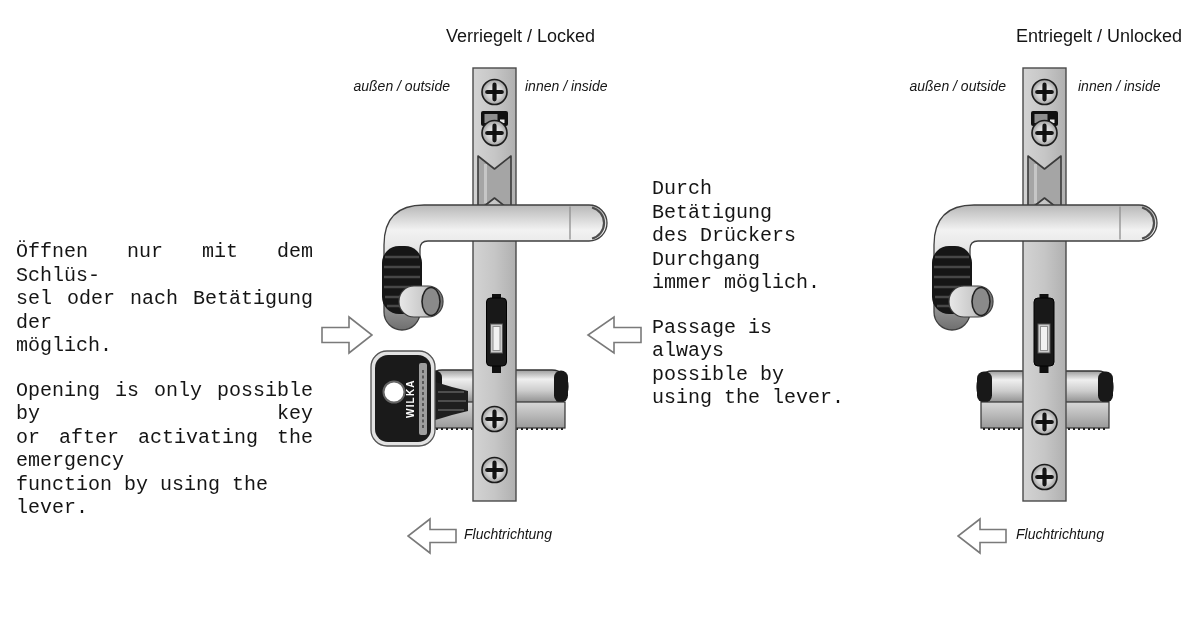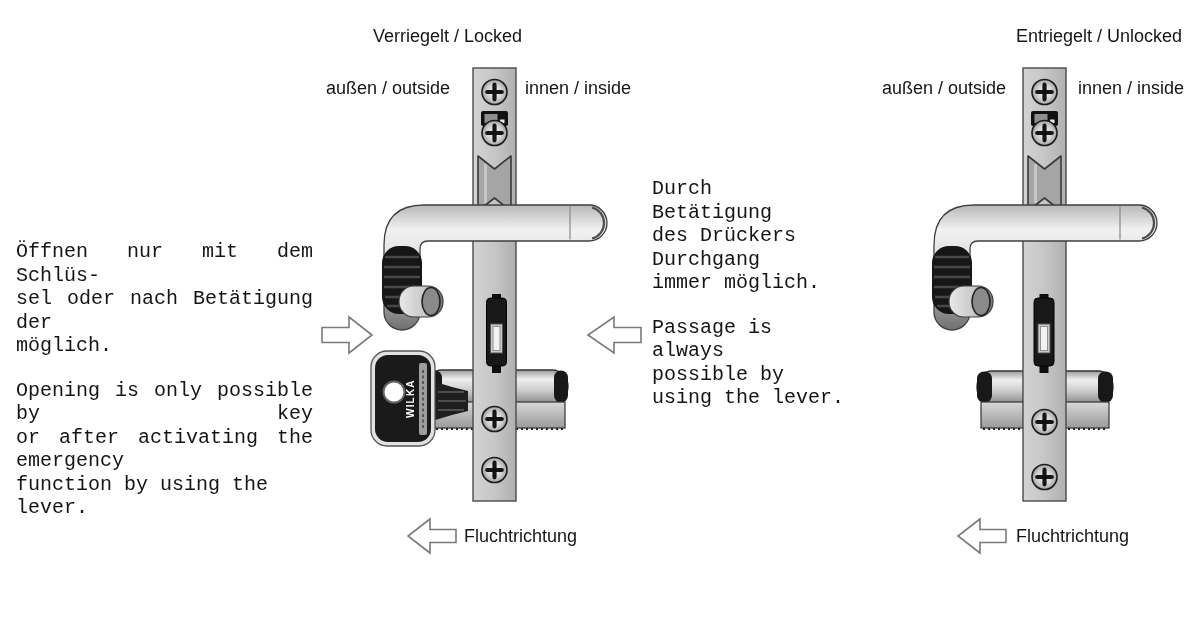--- a/index.html
+++ b/index.html
@@ -1,21 +1,21 @@
 <!DOCTYPE html>
 <html><head>
 <meta charset="utf-8">
 <style>
   html,body{margin:0;padding:0;background:#fff;}
   .stage{position:relative;width:1200px;height:622px;background:#ffffff;overflow:hidden;
          font-family:"Liberation Sans", sans-serif;color:#111;}
   .stage svg{position:absolute;left:0;top:0;}
   .txt{position:absolute;color:#151515;}
   .title{font-size:18px;}
-  .label{font-size:18px;white-space:nowrap;}
+  .label{font-size:14px;white-space:nowrap;font-style:italic;}
   .note{font-size:20px;line-height:23.5px;font-family:Liberation Mono, monospace;}
   .note .ln{white-space:nowrap;}
   .note.wide .ln{white-space:normal;}
   .just{text-align:justify;text-align-last:justify;white-space:normal !important;}
   .gap-top{margin-top:21px;}
 </style>
 </head>
 <body>
 
 <div class="stage">
@@ -144,21 +144,21 @@
         <path d="M1120,206.5 V239.5" stroke="#8f8f8f" stroke-width="1.3"></path>
         <path d="M1142,207.5 A16,16 0 0 1 1142,238.5" fill="none" stroke="#4e4e4e" stroke-width="2.2"></path>
         <rect x="932" y="246" width="40" height="68" rx="17" fill="#161616"></rect>
         <path d="M935,257 H969 M934,267 H970 M934,277 H970 M934,287 H970 M935,297 H969 M937,306 H967" stroke="#474747" stroke-width="2.4"></path>
         <rect x="949" y="286" width="44" height="31" rx="15" fill="url(#metalH)" stroke="#3f3f3f" stroke-width="1.2"></rect>
         <ellipse cx="981" cy="301.5" rx="9" ry="14" fill="#8a8a8a" stroke="#222" stroke-width="1.6"></ellipse>
       </g>
     </g>
   </svg>
 
-  <div class="txt title" style="left:373px;top:26px;width:222px;text-align:left">Verriegelt / Locked</div>
+  <div class="txt title" style="left:373px;top:26px;width:222px;text-align:right">Verriegelt / Locked</div>
   <div class="txt title" style="left:988px;top:26px;width:222px;text-align:center">Entriegelt / Unlocked</div>
 
   <div class="txt label" style="left:296px;top:78px;width:154px;text-align:right">außen / outside</div>
   <div class="txt label" style="left:525px;top:78px">innen / inside</div>
   <div class="txt label" style="left:852px;top:78px;width:154px;text-align:right">außen / outside</div>
   <div class="txt label" style="left:1078px;top:78px">innen / inside</div>
 
   <div class="txt note wide" style="left:16px;top:240px;width:297px">
     <div class="ln just">Öffnen nur mit dem Schlüs-</div>
     <div class="ln just">sel oder nach Betätigung der</div>

